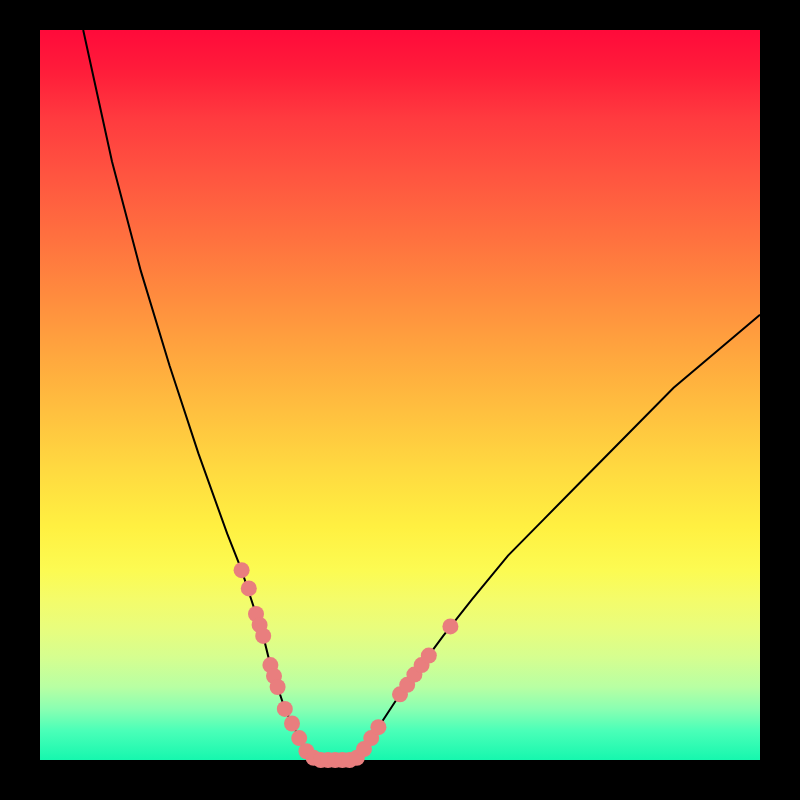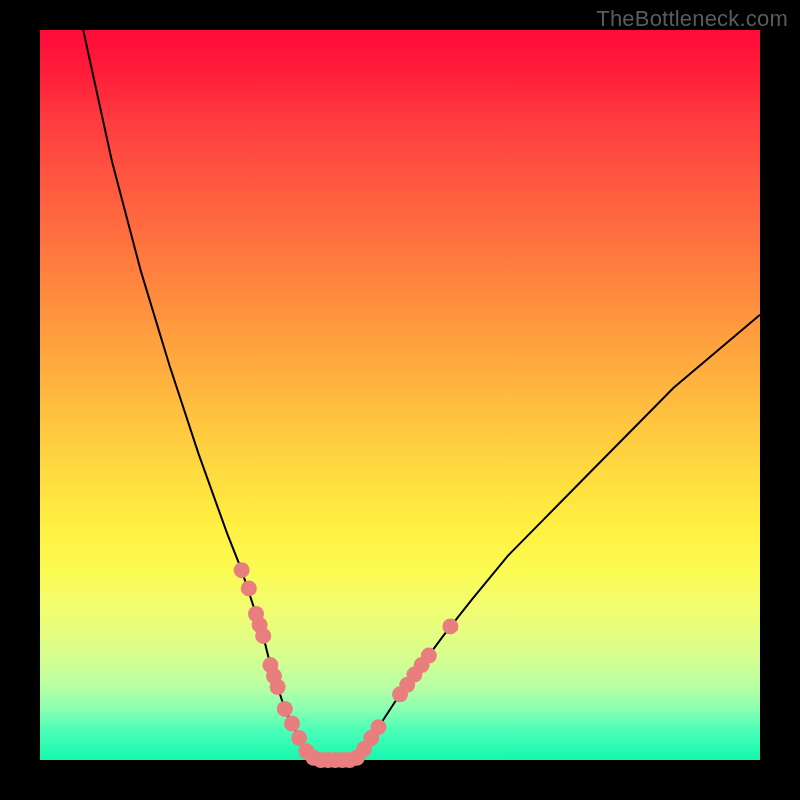--- a/index.html
+++ b/index.html
@@ -73,21 +73,20 @@
   .dot {
     fill: #e97e7e;
     stroke: none;
   }
 </style>
 </head>
 <body>
 
 <div class="frame">
 
-  <div class="watermark">TheBottleneck.com</div>
 
   <div class="plot-area">
     <div class="gradient-bg"></div>
 
     <svg class="curve-layer" viewBox="0 0 720 730" preserveAspectRatio="none">
       <path id="curve-left" class="curve" d="M43.20 0.00 L72.00 131.40 L100.80 240.90 L129.60 335.80 L158.40 423.40 L187.20 503.70 L201.60 540.20 L216.00 584.00 L223.20 605.90 L230.40 635.10 L237.60 657.00 L244.80 678.90 L252.00 693.50 L259.20 708.10 L266.40 722.70 L273.60 730.00" stroke="#000000"></path>
       <path id="curve-flat" class="curve" d="M273.60 730.00 L280.80 730.00 L288.00 730.00 L295.20 730.00 L302.40 730.00 L309.60 730.00 L316.80 730.00" stroke="#000000"></path>
       <path id="curve-right" class="curve" d="M316.80 730.00 L331.20 708.10 L345.60 686.20 L360.00 664.30 L381.60 635.10 L403.20 605.90 L432.00 569.40 L468.00 525.60 L504.00 489.10 L547.20 445.30 L590.40 401.50 L633.60 357.70 L676.80 321.20 L720.00 284.70" stroke="#000000"></path>
       <g id="dots-group">
           <circle cx="201.60" cy="540.20" r="8" class="dot" fill="#e97e7e"></circle>

